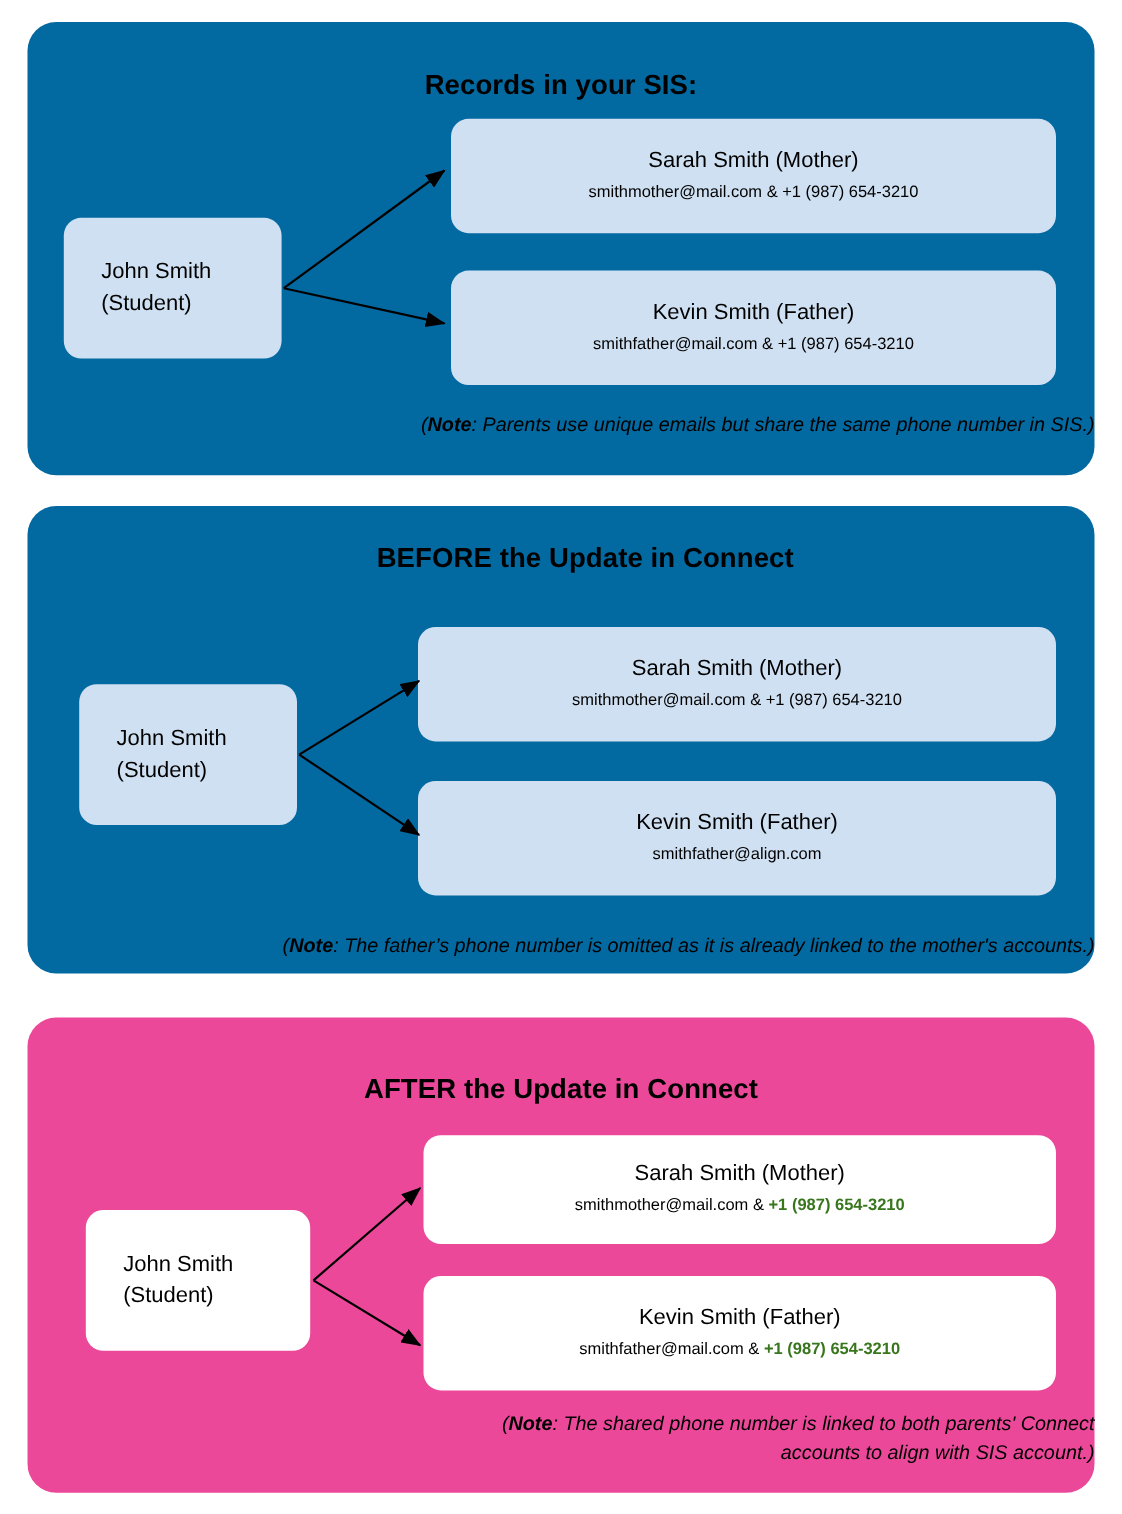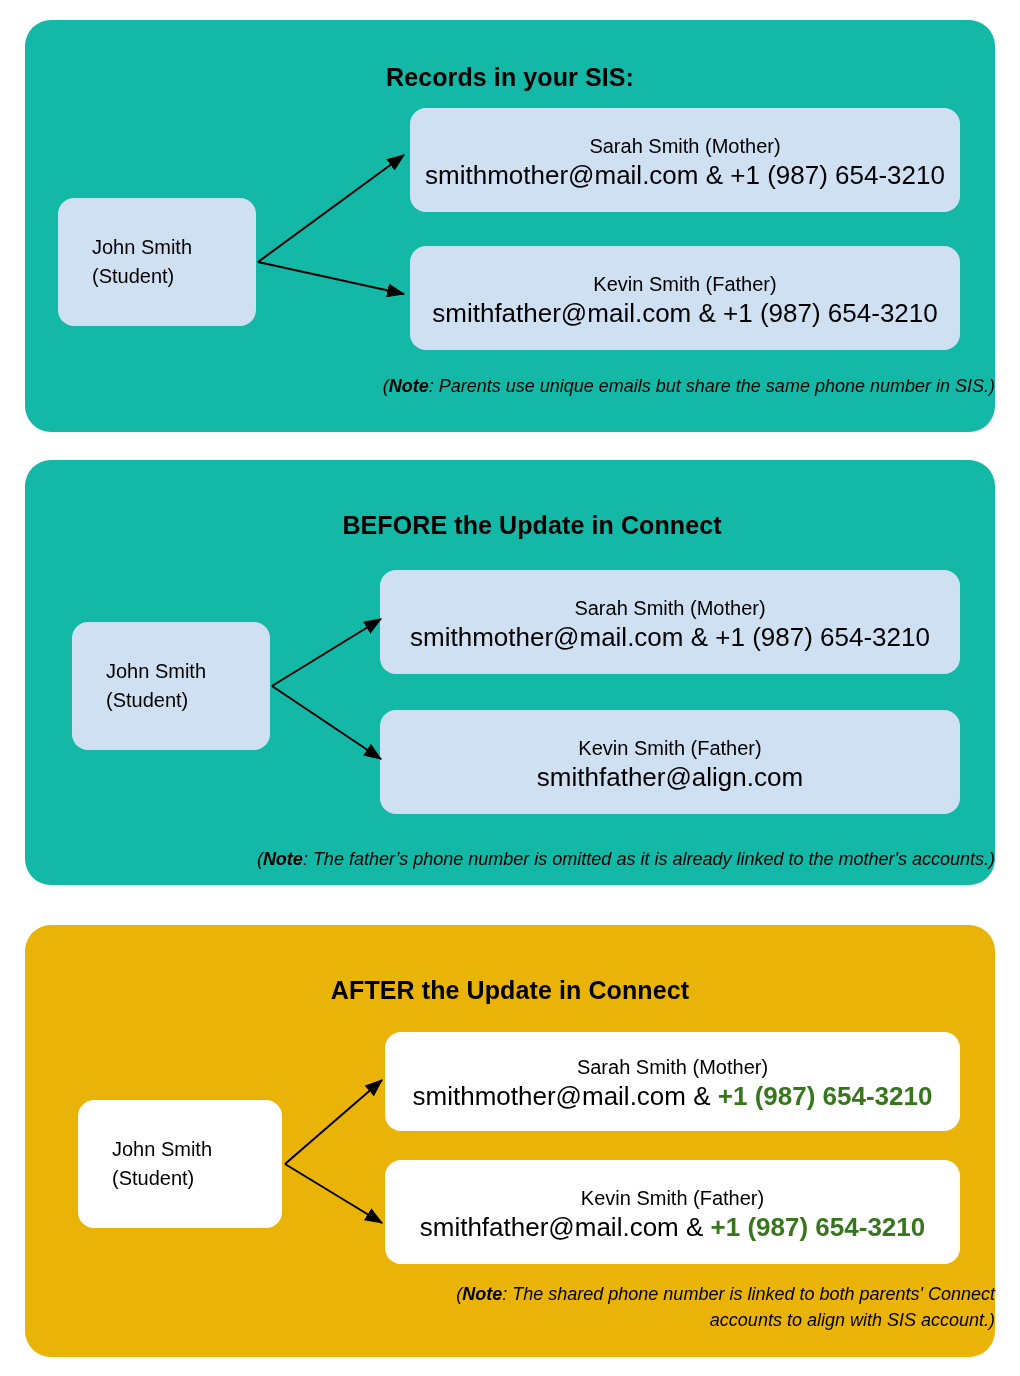--- a/index.html
+++ b/index.html
@@ -14,22 +14,22 @@
     font-family: "Liberation Sans", sans-serif;
     color: #000000;
     overflow: hidden;
   }
 
   .panel {
     position: absolute;
     border-radius: 26px;
     box-sizing: border-box;
   }
-  .panel-gray { background: #14b8a6; }
-  .panel-green { background: #eab308; }
+  .panel-gray { background: #0369a1; }
+  .panel-green { background: #ec4899; }
 
   .panel-title {
     position: absolute;
     left: 0;
     right: 0;
     text-align: center;
     font-weight: bold;
     font-size: 25px;
     line-height: 30px;
     letter-spacing: 0.1px;
@@ -57,21 +57,21 @@
     text-align: center;
     padding: 0 16px;
   }
 
   .node-line {
     font-size: 20px;
     line-height: 29px;
     white-space: nowrap;
   }
   .node-line-sub {
-    font-size: 26px;
+    font-size: 15px;
     line-height: 28px;
     white-space: nowrap;
   }
   .phone-hi {
     color: #38761d;
     font-weight: bold;
   }
 
   .note {
     position: absolute;
@@ -115,21 +115,21 @@
     <div class="node-line-sub">smithfather@mail.com &amp; +1 (987) 654-3210</div>
   </div>
 
   <div class="note" style="top:353px;">
     <span>(</span><b>Note</b><span>: Parents use unique emails but share the same phone number in SIS.)</span>
   </div>
 </div>
 
 <div class="panel panel-gray" style="left:25px; top:460px; width:970px; height:425px;">
 
-  <div class="panel-title" style="top:50px;padding-left:44px;">BEFORE the Update in Connect</div>
+  <div class="panel-title" style="top:32px;padding-left:44px;">BEFORE the Update in Connect</div>
 
   <div class="node node-blue node-student" style="left:47px; top:162px; width:198px; height:128px;">
     <div class="node-line">John Smith</div>
     <div class="node-line">(Student)</div>
   </div>
 
   <div class="node node-blue node-parent" style="left:355px; top:110px; width:580px; height:104px;">
     <div class="node-line">Sarah Smith (Mother)</div>
     <div class="node-line-sub">smithmother@mail.com &amp; +1 (987) 654-3210</div>
   </div>

